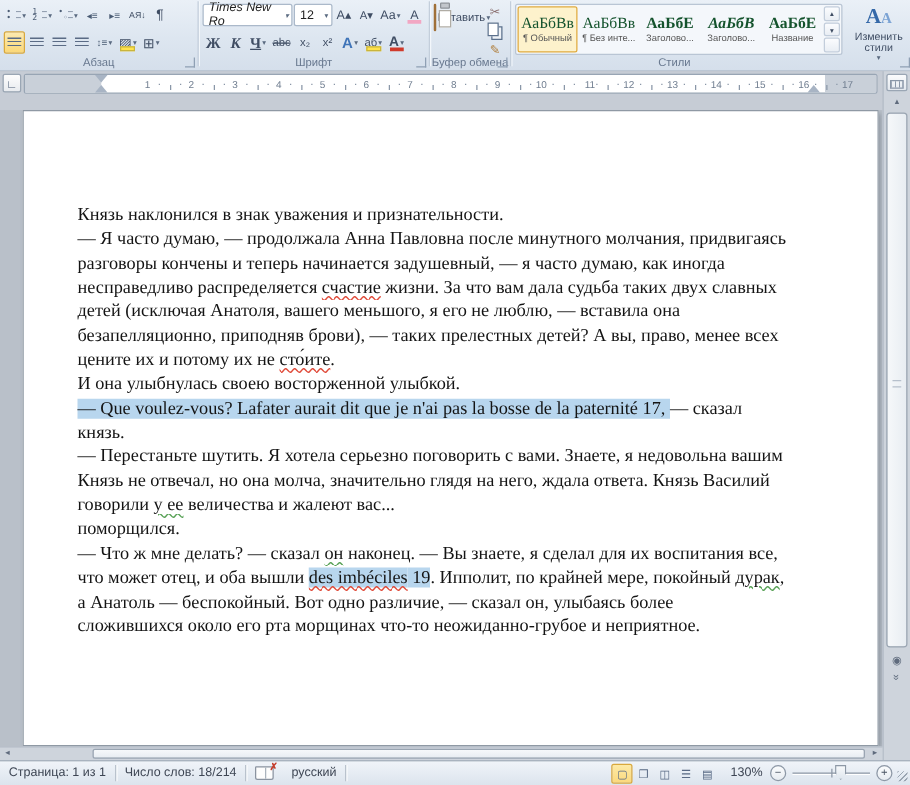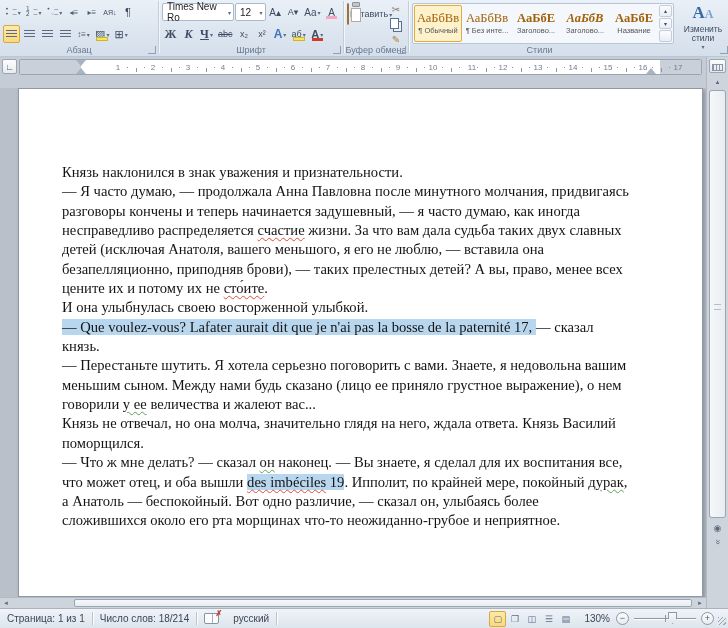--- a/index.html
+++ b/index.html
@@ -48,21 +48,21 @@
   .copy-ic{width:7px;height:9px;border:1px solid #5b708c;background:#fff;box-shadow:3px 3px 0 -1px #eef2f7,3px 3px 0 0 #5b708c;margin:0 4px 3px 0;}
   .paint-ic{font-size:10px;color:#b08040;}
 
   
   .gallery{display:flex;align-items:stretch;background:#f4f7fb;border:1px solid #b9c5d4;border-radius:2px;
            padding:1px;gap:1px;height:41px;box-sizing:border-box;}
   .cards{display:flex;gap:1px;}
   .card{width:48px;border:1px solid transparent;border-radius:2px;display:flex;flex-direction:column;
         align-items:center;justify-content:center;box-sizing:border-box;}
   .card.sel{background:#fdf2cc;border-color:#e0ab3f;}
-  .card .prev{font-family:"Liberation Serif",serif;font-size:12.5px;color:#a16207;line-height:15px;white-space:nowrap;}
+  .card .prev{font-family:"Liberation Serif",serif;font-size:12.5px;color:#14532d;line-height:15px;white-space:nowrap;}
   .card.b .prev{font-weight:bold;}
   .card.bi .prev{font-weight:bold;font-style:italic;}
   .card .lbl{font-size:7.5px;color:#555;line-height:10px;white-space:nowrap;max-width:46px;overflow:hidden;}
   .scrollcol{display:flex;flex-direction:column;gap:1px;width:13px;}
   .scrollcol .btn{height:12px;min-width:13px;font-size:6px;border:1px solid #c2cddb;background:linear-gradient(#fbfcfe,#e9eef4);}
   .csbtn{display:flex;flex-direction:column;align-items:center;width:48px;font-size:8.5px;color:#3f4d63;line-height:9px;text-align:center;}
   .cs-ic{line-height:20px;height:22px;}
   .cs-a1{font-size:17px;color:#3468a8;font-weight:bold;font-family:"Liberation Serif",serif;}
   .cs-a2{font-size:12px;color:#7ba3d4;font-weight:bold;font-family:"Liberation Serif",serif;}
 
@@ -205,21 +205,21 @@
       </div>
       <div class="glabel">Абзац</div>
       <div class="launcher"></div>
     </div>
 
     <div class="vsep"></div>
 
     <div class="group" style="width:184px;">
       <div class="rows">
         <div class="row">
-          <span class="combo" style="width:76px;">
+          <span class="combo" style="width:76px;font-style:italic;">
               <span>Times New Ro</span>
               <span class="dd">▾</span>
             </span>
           <span class="combo" style="width:32px;">
               <span>12</span>
               <span class="dd">▾</span>
             </span>
           <span class="btn">
               <span style="font-size:10px;">А▴</span>
             </span>
@@ -430,23 +430,22 @@
           <div class="doc-line"><span>— Я часто думаю, — продолжала Анна Павловна после минутного молчания, придвигаясь</span></div>
           <div class="doc-line"><span>разговоры кончены и теперь начинается задушевный, — я часто думаю, как иногда</span></div>
           <div class="doc-line"><span>несправедливо распределяется </span><span class="sq-red">счастие</span><span> жизни. За что вам дала судьба таких двух славных</span></div>
           <div class="doc-line"><span>детей (исключая Анатоля, вашего меньшого, я его не люблю, — вставила она</span></div>
           <div class="doc-line"><span>безапелляционно, приподняв брови), — таких прелестных детей? А вы, право, менее всех</span></div>
           <div class="doc-line"><span>цените их и потому их не </span><span class="sq-red">сто́ите</span><span>.</span></div>
           <div class="doc-line"><span>И она улыбнулась своею восторженной улыбкой.</span></div>
           <div class="doc-line"><span class="hl">— Que voulez-vous? Lafater aurait dit que je n'ai pas la bosse de la paternité 17, </span><span>— сказал</span></div>
           <div class="doc-line"><span>князь.</span></div>
           <div class="doc-line"><span>— Перестаньте шутить. Я хотела серьезно поговорить с вами. Знаете, я недовольна вашим</span></div>
-          <div class="doc-line"><span>меньшим сыном. Между нами будь сказано (лицо ее приняло грустное выражение), о нем</span></div>
+          <div class="doc-line"><span>Князь не отвечал, но она молча, значительно глядя на него, ждала ответа. Князь Василий</span></div>
           <div class="doc-line"><span>говорили </span><span class="sq-green">у ее</span><span> величества и жалеют вас...</span></div>
-          <div class="doc-line"><span>Князь не отвечал, но она молча, значительно глядя на него, ждала ответа. Князь Василий</span></div>
           <div class="doc-line"><span>поморщился.</span></div>
           <div class="doc-line"><span>— Что ж мне делать? — сказал </span><span class="sq-green">он</span><span> наконец. — Вы знаете, я сделал для их воспитания все,</span></div>
           <div class="doc-line"><span>что может отец, и оба вышли </span><span class="hl sq-red">des imbéciles</span><span class="hl"> 19</span><span>. Ипполит, по крайней мере, покойный </span><span class="sq-green">дурак</span><span>,</span></div>
           <div class="doc-line"><span>а Анатоль — беспокойный. Вот одно различие, — сказал он, улыбаясь более</span></div>
           <div class="doc-line"><span>сложившихся около его рта морщинах что-то неожиданно-грубое и неприятное.</span></div>
         </div>
     </div>
   </div>
 
   <div class="vscroll">

